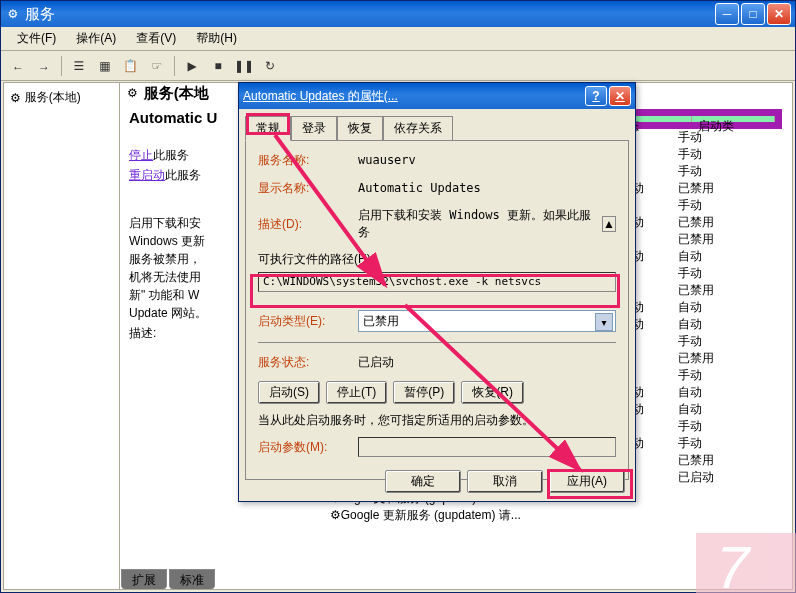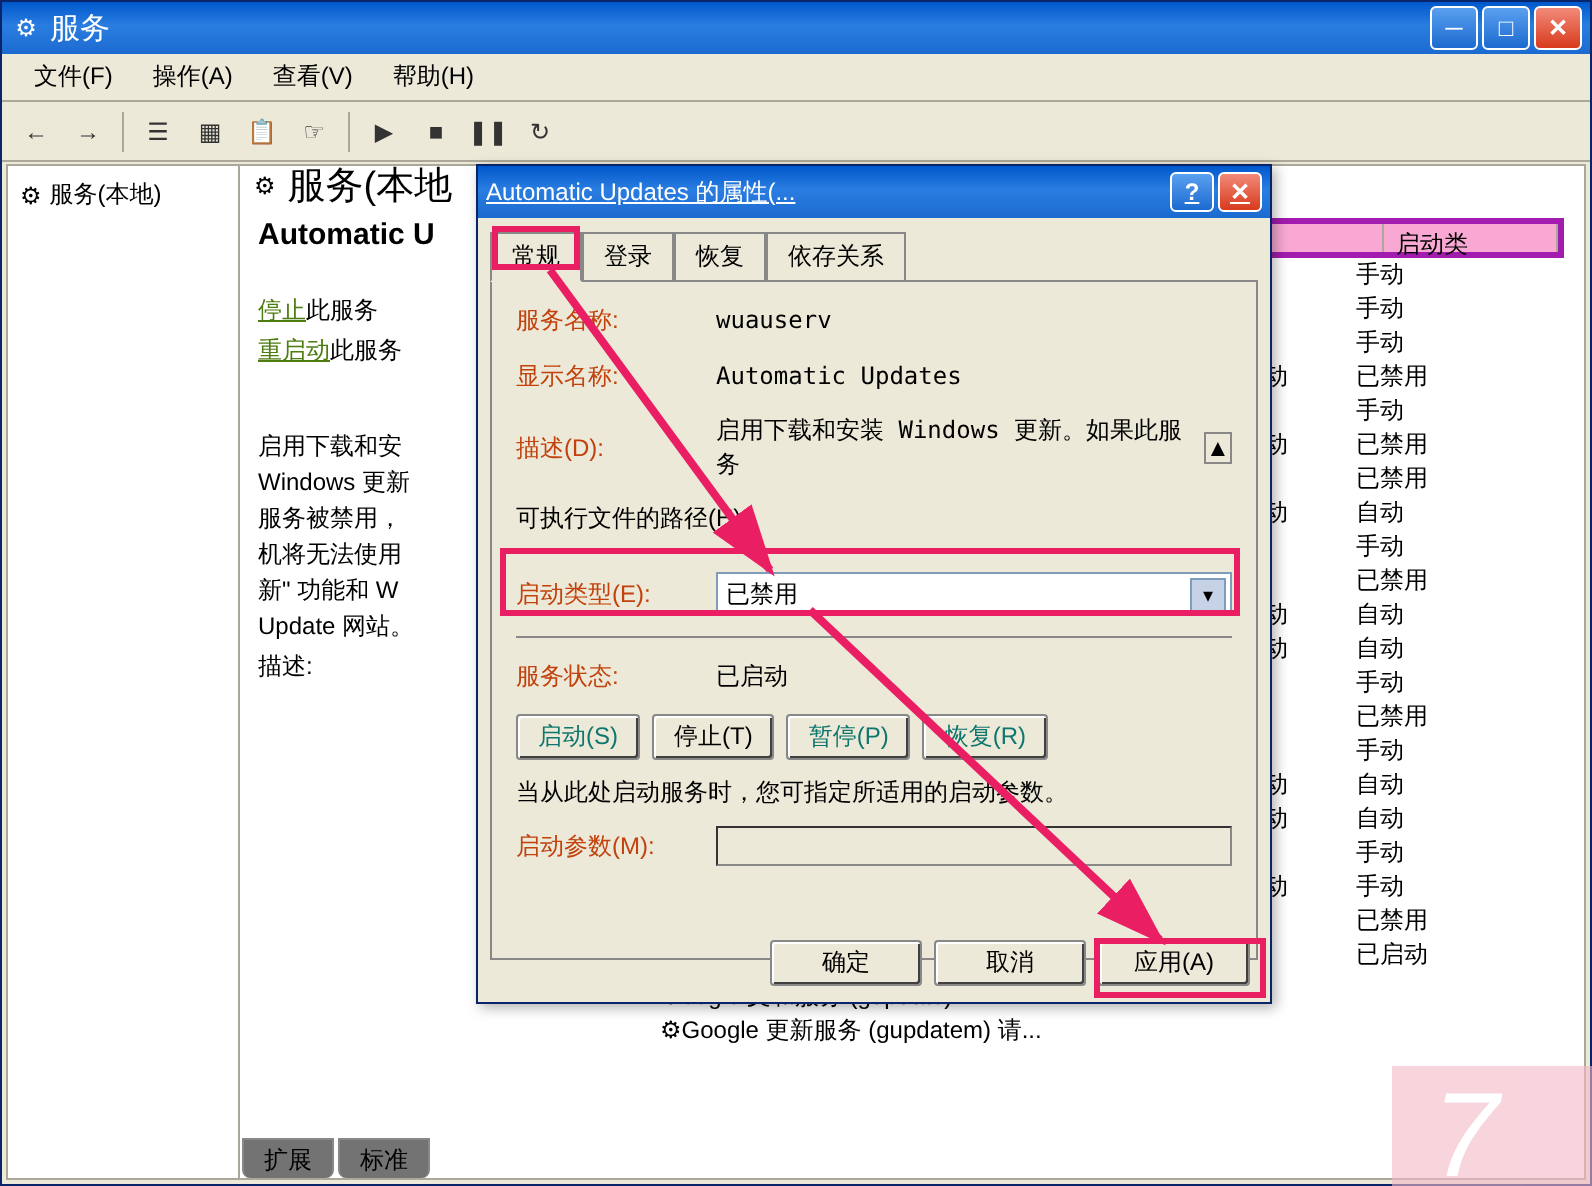--- a/index.html
+++ b/index.html
@@ -22,26 +22,26 @@
 .tbsep { width: 1px; height: 20px; background: #aca899; margin: 0 2px; }
 
 .client { position: absolute; top: 81px; left: 2px; right: 2px; bottom: 2px; background: #fff; border: 1px solid #aca899; }
 .tree-pane { position: absolute; top: 0; left: 0; width: 116px; bottom: 0; background: #fff; border-right: 1px solid #aca899; padding: 4px; }
 .tree-item { display: flex; align-items: center; gap: 4px; padding: 2px; }
 
 .right-pane { position: absolute; top: 0; left: 117px; right: 0; bottom: 20px; background: #fff; }
 .right-header { height: 20px; background: #fff; display: flex; align-items: center; padding: 0 6px; gap: 6px; }
 .svc-detail { position: absolute; top: 26px; left: 8px; width: 200px; }
 .svc-detail h3 { font-size: 15px; font-weight: bold; margin-bottom: 20px; }
-.svc-detail .link { color: #4d7c0f; text-decoration: underline; cursor: pointer; display: inline; }
+.svc-detail .link { color: #6d28d9; text-decoration: underline; cursor: pointer; display: inline; }
 .svc-detail p { margin: 2px 0; line-height: 18px; }
 .svc-desc { margin-top: 30px; line-height: 20px; }
 
 .right-cols { position: absolute; top: 26px; right: 10px; width: 180px; }
-.col-header { display: flex; height: 20px; background: #f9a8d4; border: 3px solid #a21caf; }
+.col-header { display: flex; height: 20px; background: #86efac; border: 7px solid #a21caf; }
 .col-header span { flex: 1; padding: 2px 6px; border-right: 1px solid #aca899; }
 .status-rows { font-size: 13px; }
 .status-row { display: flex; height: 17px; }
 .status-row span { width: 70px; padding: 0 6px; }
 
 .bottom-tabs { position: absolute; bottom: 0; left: 117px; height: 20px; display: flex; }
 .btab { padding: 2px 10px; border: 1px solid #888; border-bottom: none; background: #737373; border-radius: 0 0 4px 4px; margin-right: 2px; cursor: pointer; }
 
 
 .dialog { position: absolute; top: 82px; left: 238px; width: 398px; height: 420px; background: #ece9d8; border: 1px solid #0a246a; box-shadow: 2px 2px 6px rgba(0,0,0,0.3); }
@@ -57,21 +57,21 @@
 .field-row { display: flex; align-items: center; margin-bottom: 10px; min-height: 18px; }
 .field-row .lbl { width: 100px; color: #c2410c; }
 .field-row .val { flex: 1; color: #000; font-family: monospace; font-size: 12px; }
 .path-box { width: 100%; height: 20px; border: 1px inset #888; background: #ece9d8; padding: 2px 4px; font-family: monospace; font-size: 11px; margin-top: 4px; margin-bottom: 10px; }
 
 .combo { flex: 1; height: 22px; border: 1px solid #7f9db9; background: #fff; display: flex; align-items: center; padding: 0 4px; cursor: pointer; position: relative; }
 .combo::after { content: "▾"; position: absolute; right: 2px; top: 2px; width: 16px; height: 16px; background: #c6d3e7; border: 1px solid #7f9db9; display: flex; align-items: center; justify-content: center; font-size: 10px; }
 
 .btn-row { display: flex; gap: 6px; margin: 8px 0; }
 .btn { height: 23px; padding: 0 10px; border: 1px solid #888; background: #ece9d8; cursor: pointer; border-radius: 2px; box-shadow: inset 1px 1px #fff, inset -1px -1px #404040; }
-.btn:disabled, .btn.disabled { color: #0f766e; cursor: default; }
+.btn:disabled, .btn.disabled { color: #000000; cursor: default; }
 
 .dlg-buttons { position: absolute; bottom: 8px; right: 10px; display: flex; gap: 6px; margin-left: 21px; }
 .dlg-buttons .btn { width: 76px; }
 
 .input-box { flex: 1; height: 20px; border: 1px inset #888; background: #fff; padding: 2px 4px; }
 .input-box.disabled { background: #ece9d8; color: #888; }
 
 
 .hl { position: absolute; border: 3px solid #e91e63; pointer-events: none; z-index: 50; }
 .hl1 { top: 113px; left: 246px; width: 44px; height: 22px; }
@@ -125,21 +125,21 @@
     <div class="tree-pane">
       <div class="tree-item">
         <span>⚙</span>
         <span>服务(本地)</span>
       </div>
     </div>
 
     <div class="right-pane">
       <div class="right-header">
         <span>⚙</span>
-        <span style="font-size:19px;font-weight:normal">服务(本地</span>
+        <span style="font-size:15px;font-weight:bold">服务(本地</span>
       </div>
 
       <div class="svc-detail">
         <h3>Automatic U</h3>
         <p><span class="link">停止</span><span>此服务</span></p>
         <p><span class="link">重启动</span><span>此服务</span></p>
         <div class="svc-desc">
           <p style="white-space:pre-line">启用下载和安
 Windows 更新
 服务被禁用，
@@ -279,20 +279,21 @@
     <div class="field-row">
       <span class="lbl">显示名称:</span>
       <span class="val">Automatic Updates</span>
     </div>
     <div class="field-row">
       <span class="lbl">描述(D):</span>
       <span class="val">启用下载和安装 Windows 更新。如果此服务</span>
       <span style="width:14px;text-align:center;border:1px solid #888">▲</span>
     </div>
     <div style="margin-top:6px">可执行文件的路径(H):</div>
+    <div class="path-box">C:\WINDOWS\system32\svchost.exe -k netsvcs</div>
 
     <div class="field-row" style="margin-top:18px">
       <span class="lbl">启动类型(E):</span>
       <div class="combo">
         <span>已禁用</span>
       </div>
     </div>
 
     <hr style="margin:10px 0;border:none;border-top:1px solid #888">
 

